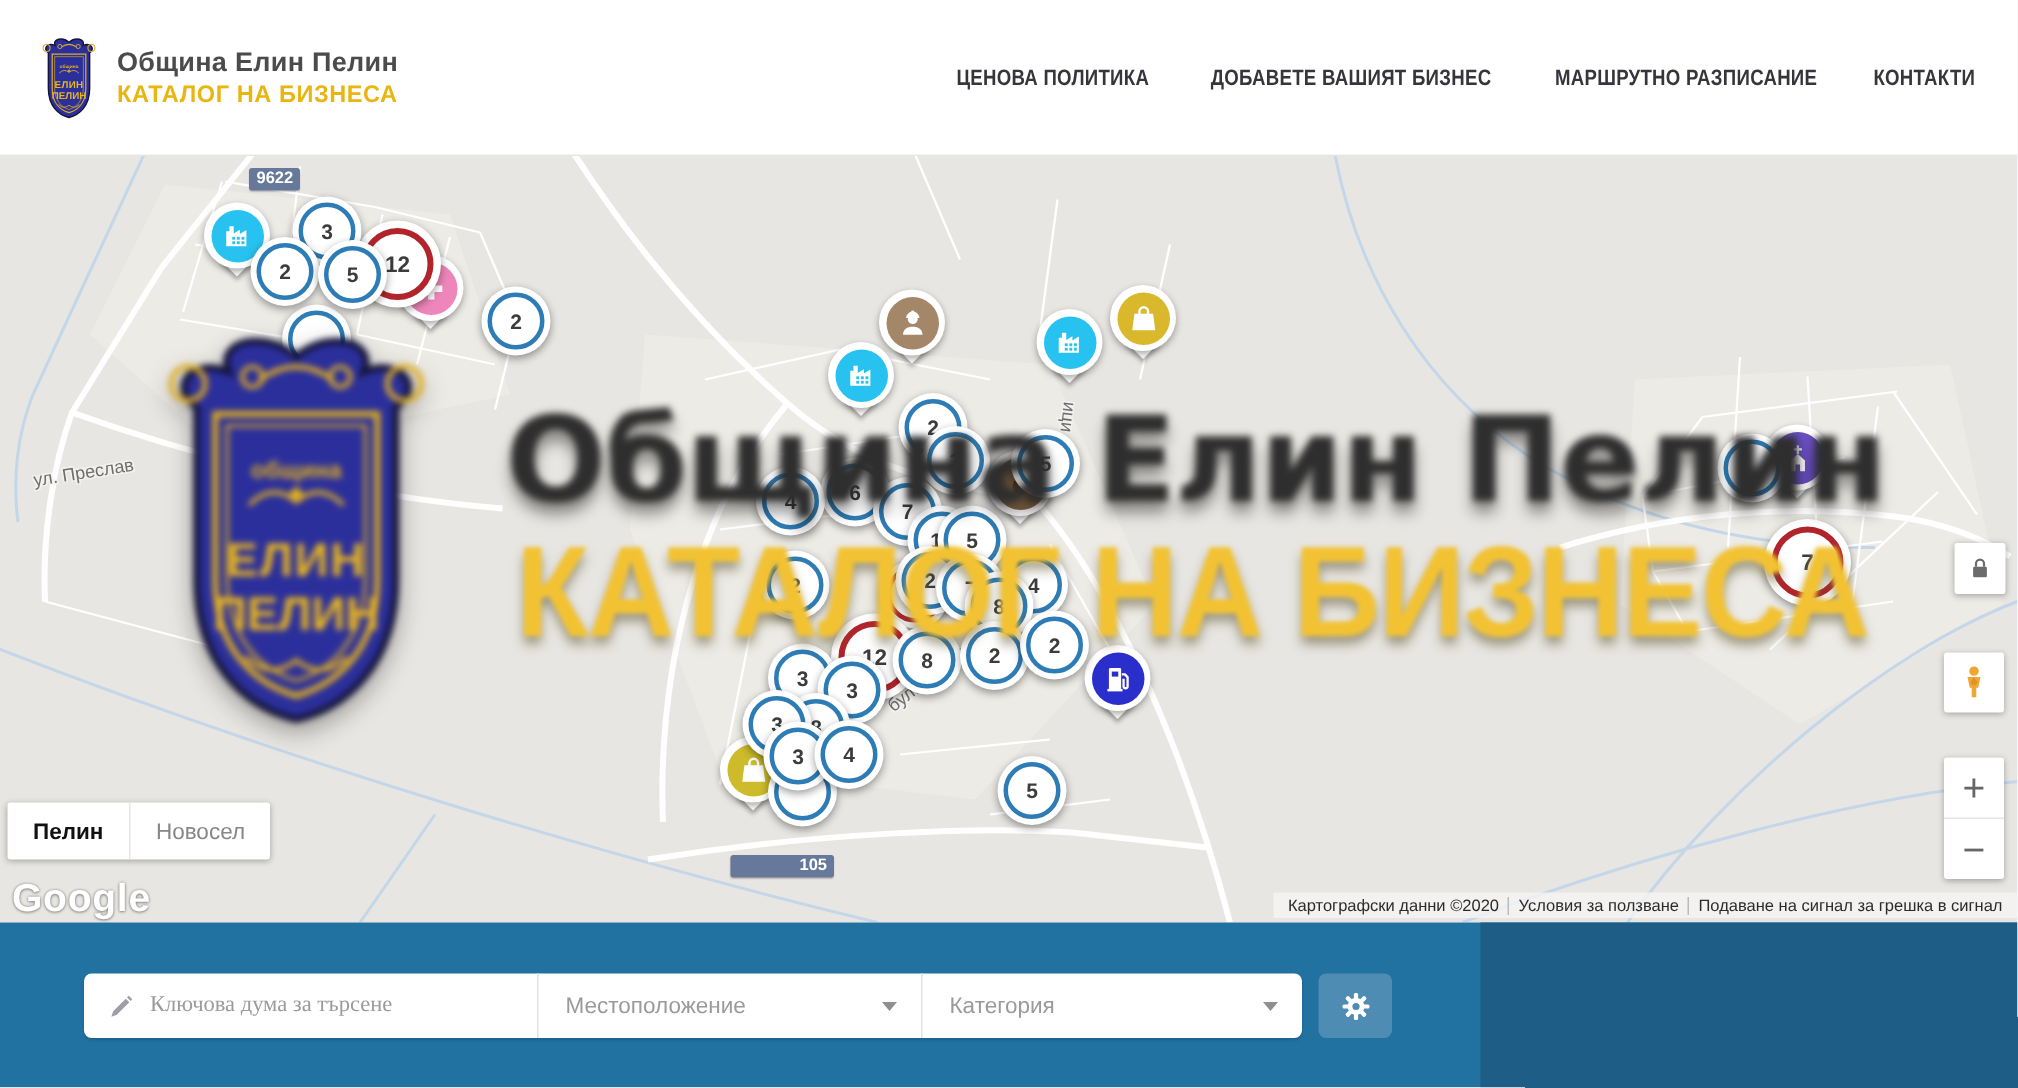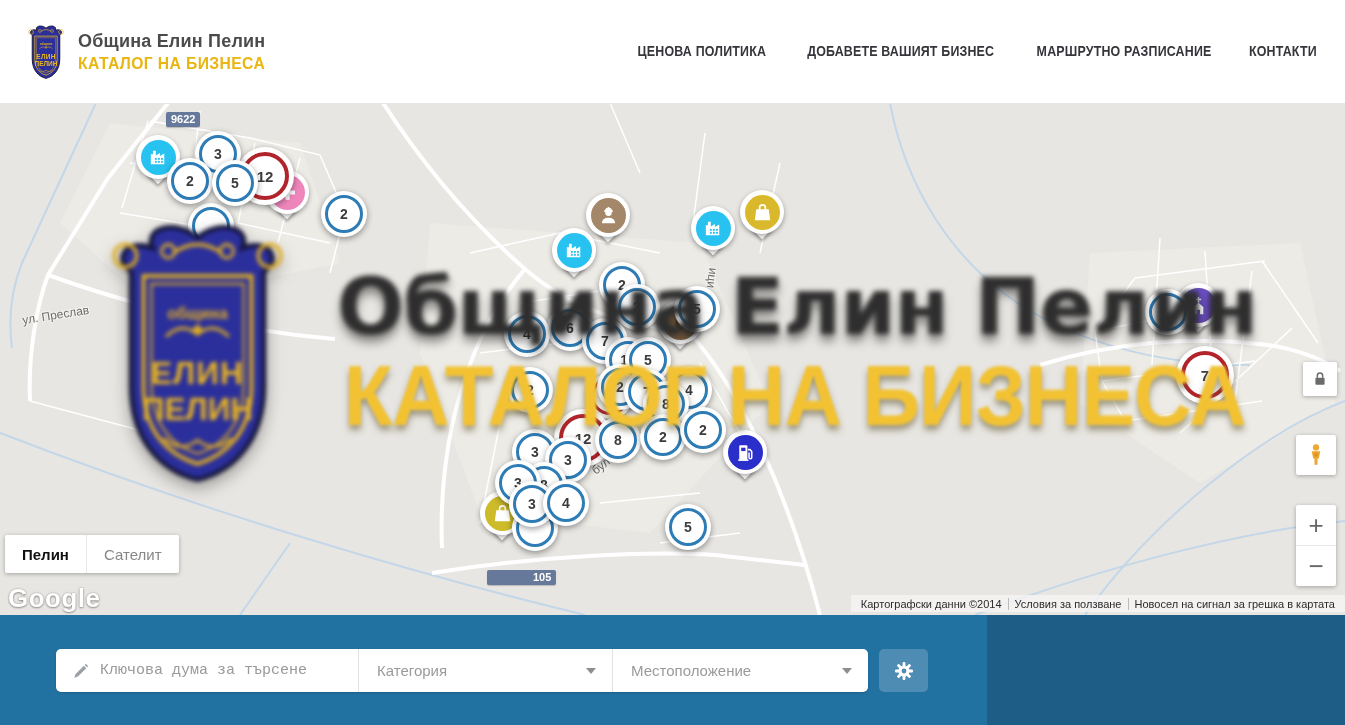--- a/index.html
+++ b/index.html
@@ -64,21 +64,21 @@
   #attribution .sep{border-left:1px solid #bbb;}
   #attribution .link{cursor:pointer;}
 
   
   #searchbar{position:absolute;left:0;top:615px;width:1345px;height:110px;background:#2171a1;z-index:20;}
   #search-right{position:absolute;left:987px;top:0;width:358px;height:110px;background:#1e5d85;}
   #input-group{position:absolute;left:56px;top:34px;width:812px;height:43px;background:#fff;border-radius:5px;display:flex;align-items:stretch;box-shadow:0 1px 2px rgba(0,0,0,.15);}
   .seg{position:relative;display:flex;align-items:center;}
   #seg-keyword{width:302px;}
   #seg-keyword svg{position:absolute;left:16px;width:18px;height:18px;}
-  #keyword-input{width:100%;height:100%;border:none;outline:none;background:transparent;font-family:Liberation Mono, monospace;font-size:15px;color:#14532d;padding:0 10px 0 44px;border-radius:5px;}
+  #keyword-input{width:100%;height:100%;border:none;outline:none;background:transparent;font-family:Liberation Serif, serif;font-size:15px;color:#14532d;padding:0 10px 0 44px;border-radius:5px;}
   #keyword-input::placeholder{color:#9a9a9a;}
   .seg-select{border-left:1px solid #e2e2e2;cursor:pointer;padding:0 18px;font-size:15px;color:#9a9a9a;}
   #seg-category{width:254px;box-sizing:border-box;}
   #seg-location{width:256px;box-sizing:border-box;}
   .caret{position:absolute;right:16px;top:19px;width:0;height:0;border-left:5px solid transparent;border-right:5px solid transparent;border-top:6px solid #8f8f8f;}
   #gear-btn{position:absolute;left:879px;top:34px;width:49px;height:43px;background:#4e8cb3;border-radius:5px;display:flex;align-items:center;justify-content:center;cursor:pointer;}
   #gear-btn svg{width:24px;height:24px;}
   #search-btn{position:absolute;left:1017px;top:34px;width:303px;height:43px;background:#eec43d;border:none;border-radius:4px;display:flex;align-items:center;justify-content:center;gap:10px;cursor:pointer;box-shadow:0 1px 2px rgba(0,0,0,.2);}
   #search-btn svg{width:18px;height:18px;}
   #search-btn .lbl{font-size:17px;font-weight:700;color:#fff;letter-spacing:.5px;transform:scale(.95,1.05);}
@@ -444,62 +444,62 @@
             <text x="100" y="148" text-anchor="middle" font-family="Liberation Sans,sans-serif" font-size="28" font-weight="700" fill="#e9b622" letter-spacing="1">ЕЛИН</text>
             <text x="100" y="180" text-anchor="middle" font-family="Liberation Sans,sans-serif" font-size="28" font-weight="700" fill="#e9b622">ПЕЛИН</text>
             <path d="M70 196 Q85 210 100 198 Q115 210 130 196" fill="none" stroke="#dfae22" stroke-width="2.5"></path>
           </svg></span>
       <div id="wm-title">Община Елин Пелин</div>
       <div id="wm-subtitle">КАТАЛОГ НА БИЗНЕСА</div>
     </div>
 
     <div id="maptype" class="map-ctl">
       <span class="mt" id="mt-map">Пелин</span>
-      <span class="mt" id="mt-sat">Сателит</span>
+      <span class="mt" id="mt-sat">Новосел</span>
     </div>
     <div id="lockbox" class="map-ctl">
       <svg viewBox="0 0 24 24">
           <rect x="6.5" y="10.5" width="11" height="8.5" rx="1" fill="#6b6b6b"></rect>
           <path d="M8.8 10.5V8a3.2 3.2 0 016.4 0v2.5" fill="none" stroke="#6b6b6b" stroke-width="1.8"></path>
         </svg>
     </div>
     <div id="pegman" class="map-ctl">
       <svg viewBox="0 0 24 24">
           <circle cx="12" cy="5" r="2.9" fill="#f0a732"></circle>
           <path d="M8 8.6h8l-1.4 6.6h-1.2V21h-2.8v-5.8H9.4z" fill="#f0a732"></path>
           <path d="M12 8.8l2.3 3.2-2.3 2.1-2.3-2.1z" fill="#dd9424"></path>
         </svg>
     </div>
     <div id="zoomctl" class="map-ctl">
       <div class="zoom-btn" id="zoom-in">+</div>
       <div class="zoom-btn" id="zoom-out">−</div>
     </div>
     <div id="google-logo">Google</div>
     <div id="attribution">
-      <span>Картографски данни ©2014</span>
+      <span>Картографски данни ©2020</span>
       <span class="sep link">Условия за ползване</span>
-      <span class="sep link">Новосел на сигнал за грешка в картата</span>
+      <span class="sep link">Подаване на сигнал за грешка в сигнал</span>
     </div>
   </div>
 
   <div id="searchbar">
     <div id="search-right"></div>
     <div id="input-group">
       <div class="seg" id="seg-keyword">
         <svg viewBox="0 0 24 24">
             <path fill="#9aa0a6" d="M3 21l1.6-4.8L15.8 5l3.2 3.2L7.8 19.4zM16.9 3.9l1.5-1.5 3.2 3.2-1.5 1.5z"></path>
           </svg>
         <input id="keyword-input" type="text" placeholder="Ключова дума за търсене" style="">
       </div>
+      <div class="seg seg-select" id="seg-location">
+        <span>Местоположение</span>
+        <span class="caret"></span>
+      </div>
       <div class="seg seg-select" id="seg-category">
         <span>Категория</span>
-        <span class="caret"></span>
-      </div>
-      <div class="seg seg-select" id="seg-location">
-        <span>Местоположение</span>
         <span class="caret"></span>
       </div>
     </div>
     <div id="gear-btn">
       <svg viewBox="0 0 24 24">
           <g fill="#fff">
             <rect x="10.6" y="3" width="2.8" height="18" rx="1"></rect>
             <rect x="10.6" y="3" width="2.8" height="18" rx="1" transform="rotate(45 12 12)"></rect>
             <rect x="10.6" y="3" width="2.8" height="18" rx="1" transform="rotate(90 12 12)"></rect>
             <rect x="10.6" y="3" width="2.8" height="18" rx="1" transform="rotate(135 12 12)"></rect>

